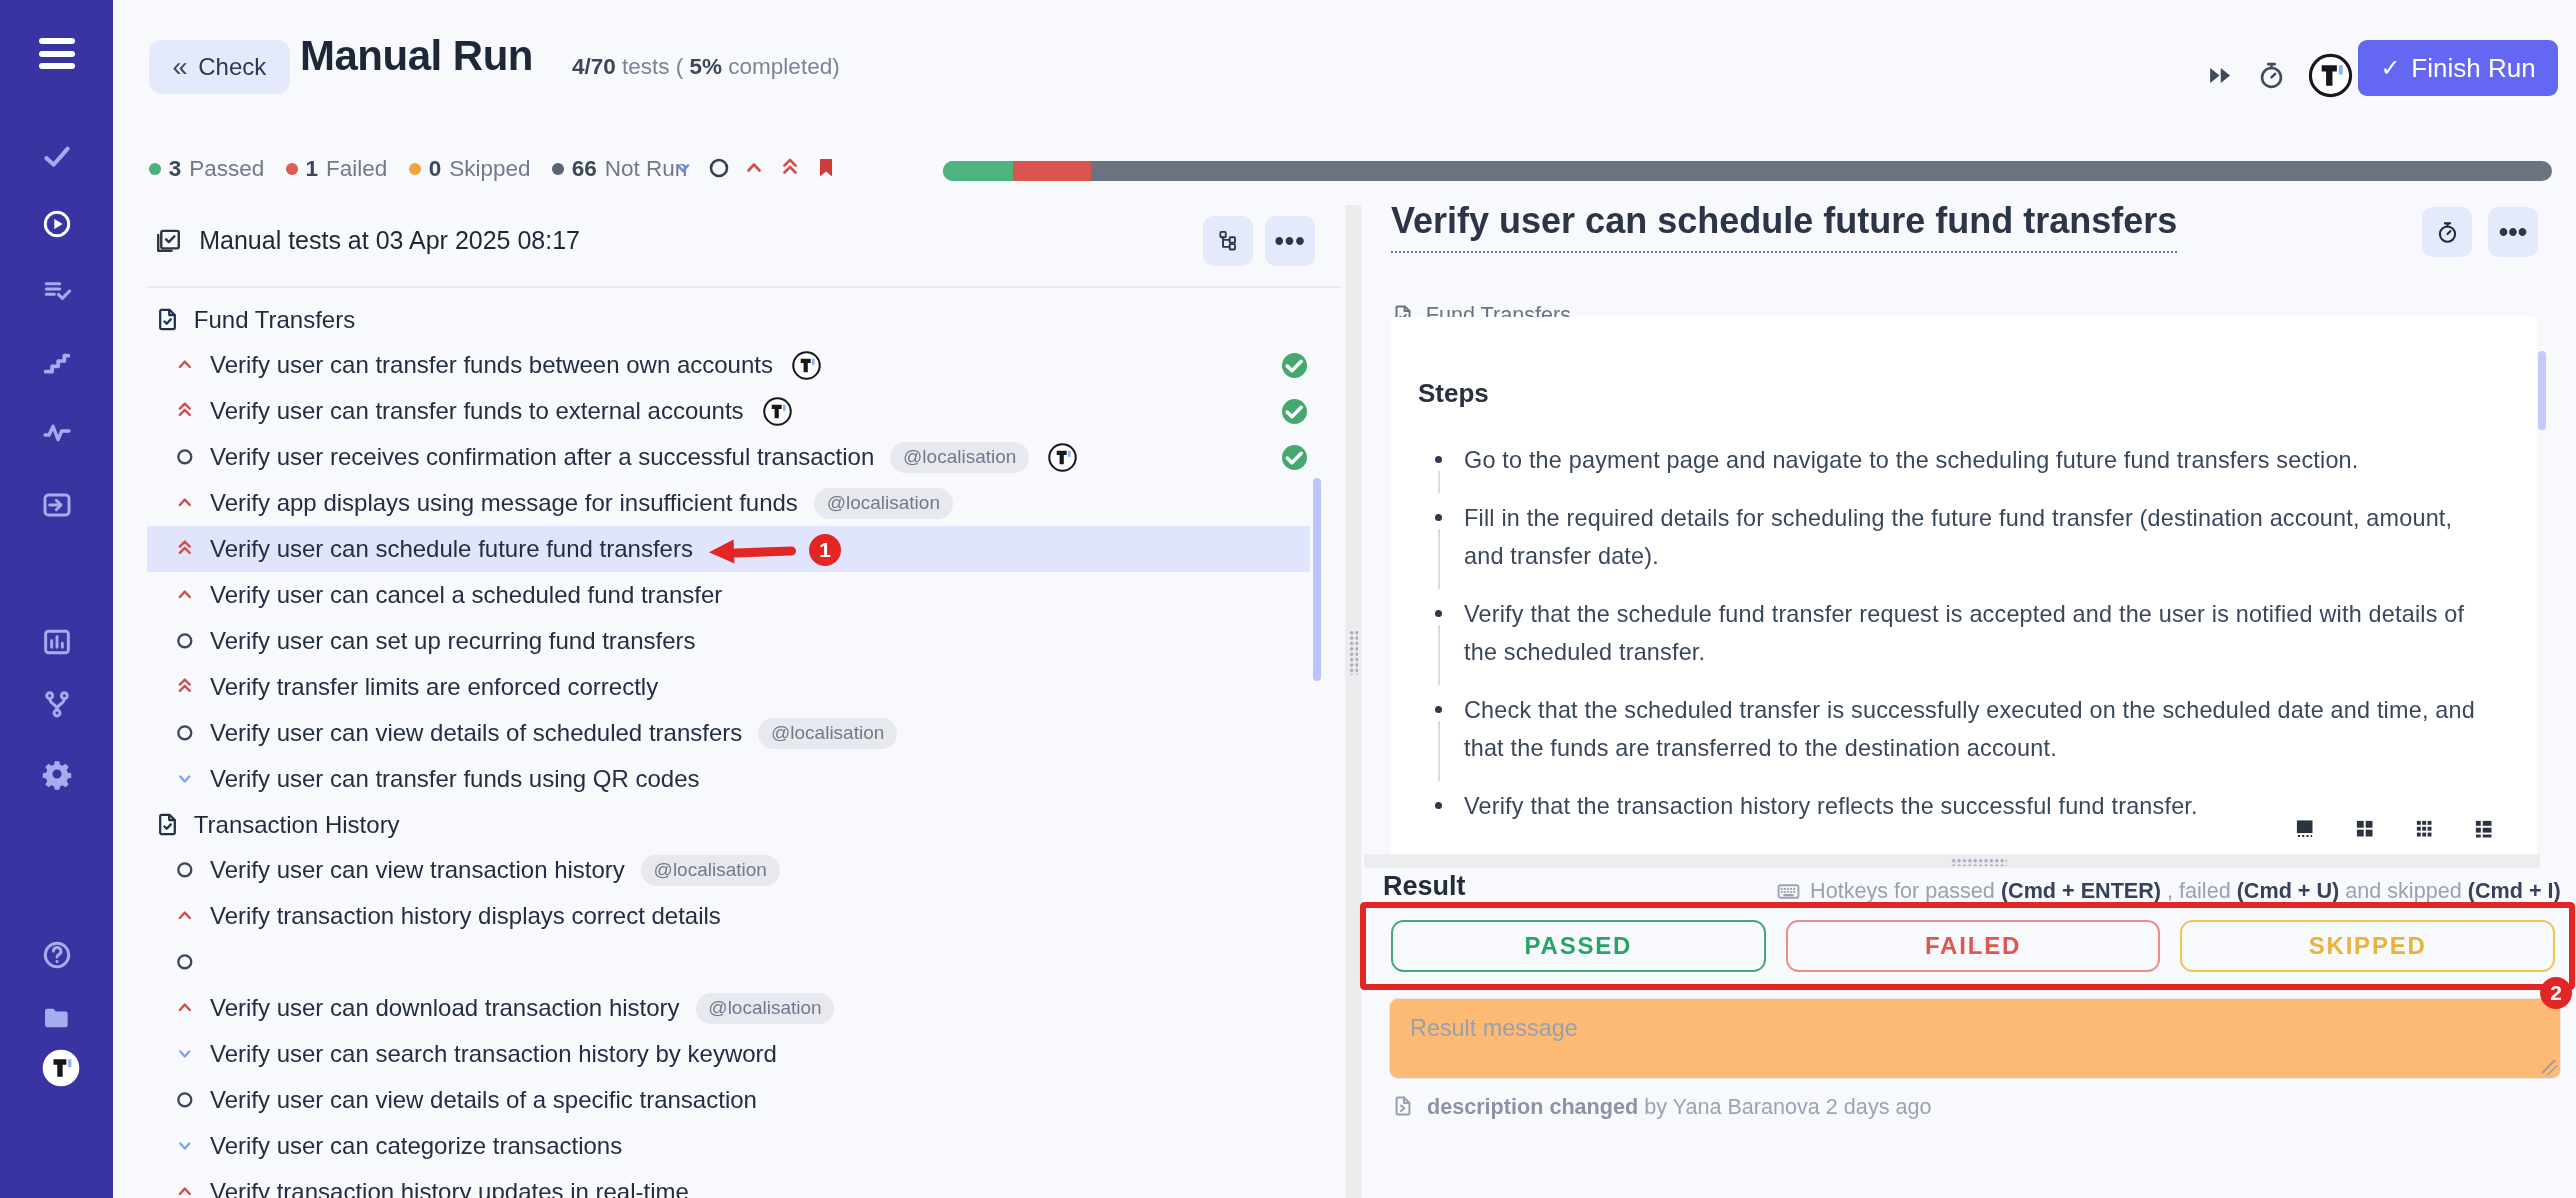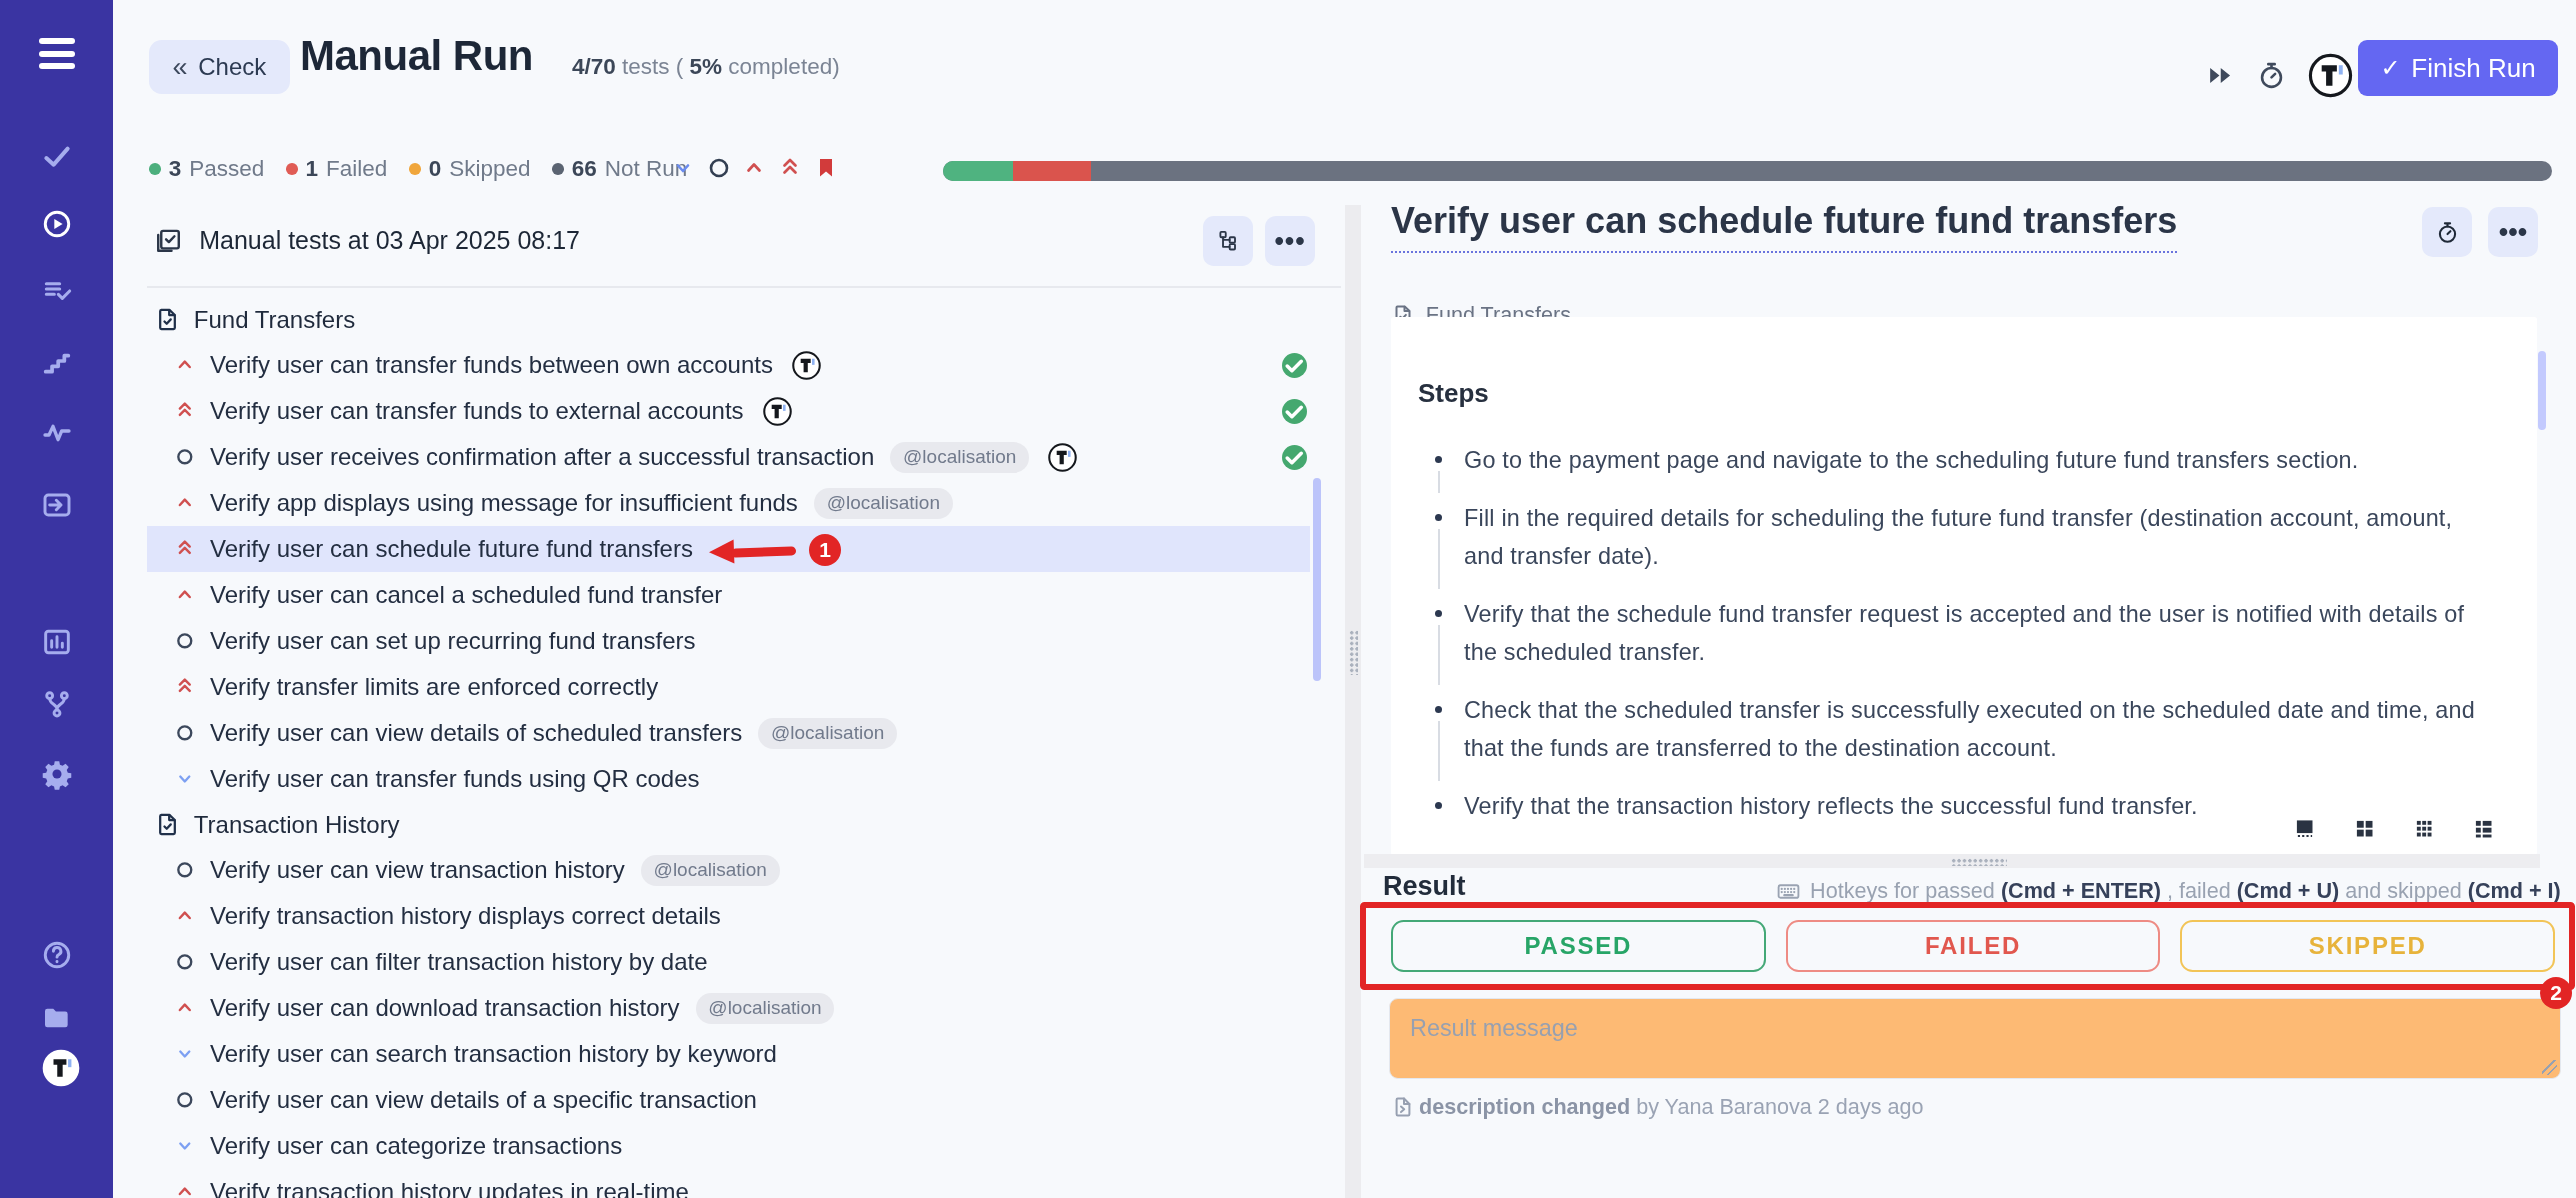--- a/index.html
+++ b/index.html
@@ -104,21 +104,21 @@
   #result-buttons{position:absolute;left:27px;top:920px;width:1164px;display:flex;gap:20px;}
   .res-btn{flex:1;height:52px;border-radius:12.6px;border:2.7px solid;background:transparent;font-size:24px;font-weight:bold;
     letter-spacing:1.8px;display:flex;align-items:center;justify-content:center;cursor:pointer;font-family:"Liberation Sans",sans-serif;}
 
   #ta-wrap{position:absolute;left:25px;top:998px;width:1172px;height:81px;}
   #result-message{width:100%;height:100%;border:1.8px solid #e4e8ef;border-radius:9px;background:#fdba74;resize:none;
     padding:16px 20px;font-size:23.4px;color:#3a465b;font-family:"Liberation Sans",sans-serif;outline:none;}
   #result-message::placeholder{color:#97a0b0;}
   #ta-handle{position:absolute;right:4.5px;bottom:4.5px;width:14.4px;height:14.4px;cursor:nwse-resize;
     background:linear-gradient(135deg,transparent 40%,#98a1b0 40%,#98a1b0 48%,transparent 48%,transparent 64%,#98a1b0 64%,#98a1b0 72%,transparent 72%);}
-  #history{position:absolute;left:27px;top:1094px;display:flex;align-items:center;gap:4px;font-size:21.6px;color:#9aa3b4;}
+  #history{position:absolute;left:27px;top:1094px;display:flex;gap:12px;font-size:21.6px;color:#9aa3b4;}
   #history .hic{width:24px;height:24px;color:#97a0b1;}
   #history b{color:#8b94a6;}
 
   
   #ann-arrow{position:absolute;left:709px;top:533px;width:135px;height:36px;transform:rotate(-2deg);pointer-events:none;}
   #ann-arrow .shaft{position:absolute;left:21.6px;top:13.5px;width:65px;height:9px;border-radius:4.5px;background:var(--red);}
   #ann-arrow .head{position:absolute;left:0;top:5.4px;width:0;height:0;border-top:12.6px solid transparent;border-bottom:12.6px solid transparent;border-right:25px solid var(--red);}
   .ann-badge{position:absolute;width:32px;height:32px;border-radius:50%;background:var(--red);color:#fff;font-size:21px;font-weight:bold;
     display:flex;align-items:center;justify-content:center;pointer-events:none;}
   #ann-badge-1{left:809px;top:534px;}
@@ -453,21 +453,20 @@
       <span class="pri"><span style="color:#d05050"><svg viewBox="0 0 24 24" fill="none" stroke="currentColor" stroke-width="2.7" stroke-linecap="round" stroke-linejoin="round" style="width:100%;height:100%">
             <path d="M6.5 14.5L12 8.5l5.5 6"></path>
           </svg></span></span>
       <span class="ttl">Verify transaction history displays correct details</span>
       <span class="status"><span class="st-none"></span></span>
     </div>
     <div class="trow">
       <span class="pri"><span style="color:#3c485c"><svg viewBox="0 0 24 24" fill="none" stroke="currentColor" stroke-width="2.6" stroke-linecap="round" stroke-linejoin="round" style="width:100%;height:100%">
             <circle cx="12" cy="12" r="7.2"></circle>
           </svg></span></span>
-      <span class="ttl">Verify user can filter transaction history by date</span>
       <span class="status"><span class="st-none"></span></span>
     </div>
     <div class="trow">
       <span class="pri"><span style="color:#d05050"><svg viewBox="0 0 24 24" fill="none" stroke="currentColor" stroke-width="2.7" stroke-linecap="round" stroke-linejoin="round" style="width:100%;height:100%">
             <path d="M6.5 14.5L12 8.5l5.5 6"></path>
           </svg></span></span>
       <span class="ttl">Verify user can download transaction history</span>
       <span class="chip">@localisation</span>
       <span class="status"><span class="st-none"></span></span>
     </div>

